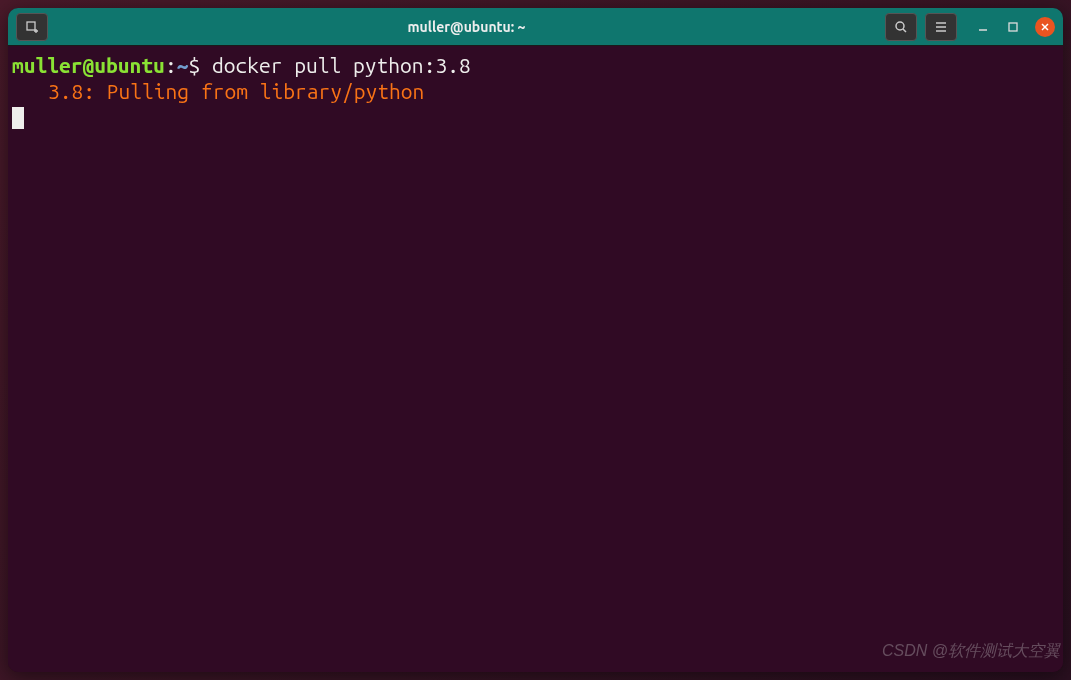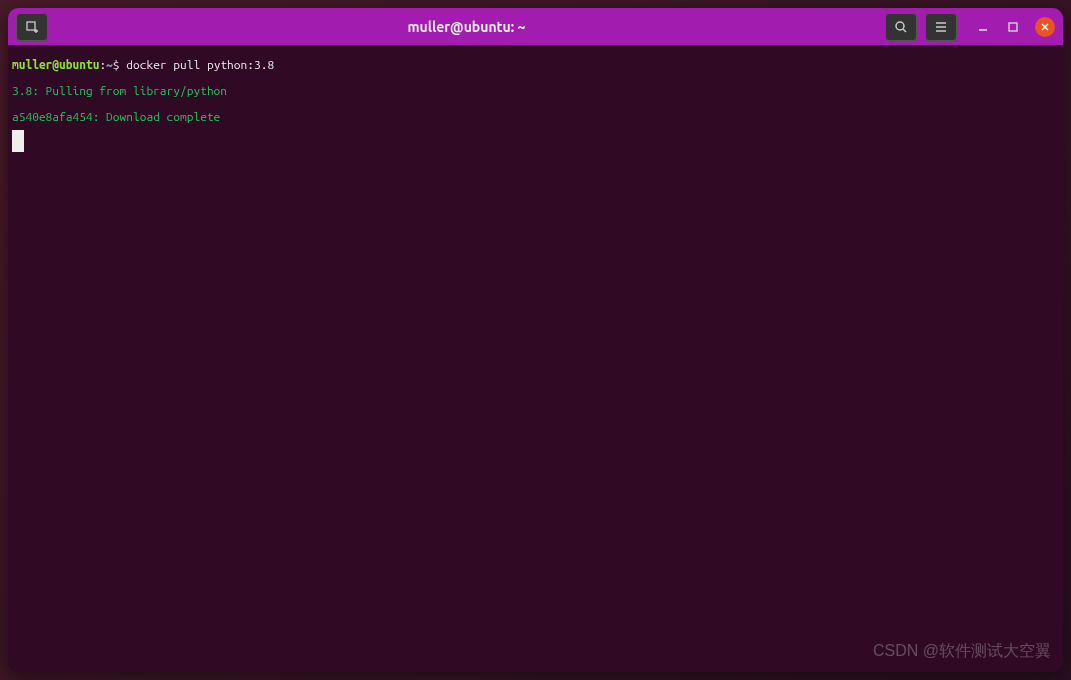--- a/index.html
+++ b/index.html
@@ -23,21 +23,21 @@
       bottom: 8px;
       background: #2d0b22;
       border-radius: 10px;
       overflow: hidden;
       box-shadow: 0 4px 20px rgba(0,0,0,0.5);
       display: flex;
       flex-direction: column;
     }
     .titlebar {
       height: 38px;
-      background: #a21caf;
+      background: #0f766e;
       display: flex;
       align-items: center;
       padding: 0 8px;
       border-bottom: 1px solid #1a1a1a;
       justify-content: center;
     }
     .titlebar-left {
       display: flex;
       align-items: center;
     }
@@ -100,21 +100,21 @@
       background: #e95420;
       display: flex;
       align-items: center;
       justify-content: center;
       color: #fff;
     }
     .terminal-body {
       flex: 1;
       background: #300a24;
       padding: 6px 4px;
-      font-size: 12px;
+      font-size: 21px;
       line-height: 26px;
       color: #eeeeec;
       font-family: 'Ubuntu Mono', 'Courier New', monospace;
       overflow: hidden;
     }
     .prompt-user {
       color: #8ae234;
       font-weight: bold;
     }
     .prompt-colon {
@@ -124,38 +124,40 @@
       color: #729fcf;
       font-weight: bold;
     }
     .prompt-dollar {
       color: #eeeeec;
     }
     .cmd {
       color: #eeeeec;
     }
     .output-line {
-      color: #22c55e;
+      color: #f97316;
       white-space: pre;
+      margin-left: 36px;
     }
     .cursor-block {
       display: inline-block;
       width: 12px;
       height: 22px;
       background: #eeeeec;
       vertical-align: text-bottom;
     }
     .watermark {
       position: absolute;
       bottom: 18px;
-      right: 20px;
+      right: 11px;
       color: rgba(200,200,200,0.35);
       font-family: sans-serif;
       font-size: 16px;
       pointer-events: none;
+      font-style: italic;
     }
     svg { display: block; }
   </style>
 </head>
 <body>
 
 <div class="terminal-window">
   <div class="titlebar">
     <div class="titlebar-left">
       <div class="new-tab-btn">
@@ -197,18 +199,17 @@
             <line x1="2" y1="2" x2="8" y2="8" stroke="#fff" stroke-width="1.5"></line>
             <line x1="8" y1="2" x2="2" y2="8" stroke="#fff" stroke-width="1.5"></line>
           </svg>
         </div>
       </div>
     </div>
   </div>
   <div class="terminal-body">
     <div><span class="prompt-user">muller@ubuntu</span><span class="prompt-colon">:</span><span class="prompt-path">~</span><span class="prompt-dollar">$ </span><span class="cmd">docker pull python:3.8</span></div>
     <div class="output-line">3.8: Pulling from library/python</div>
-    <div class="output-line"><span>a540e8afa454</span>: <span>Download complete</span></div>
     <div><span class="cursor-block"></span></div>
   </div>
 </div>
 
 <div class="watermark">CSDN @软件测试大空翼</div>
 
 </body></html>

